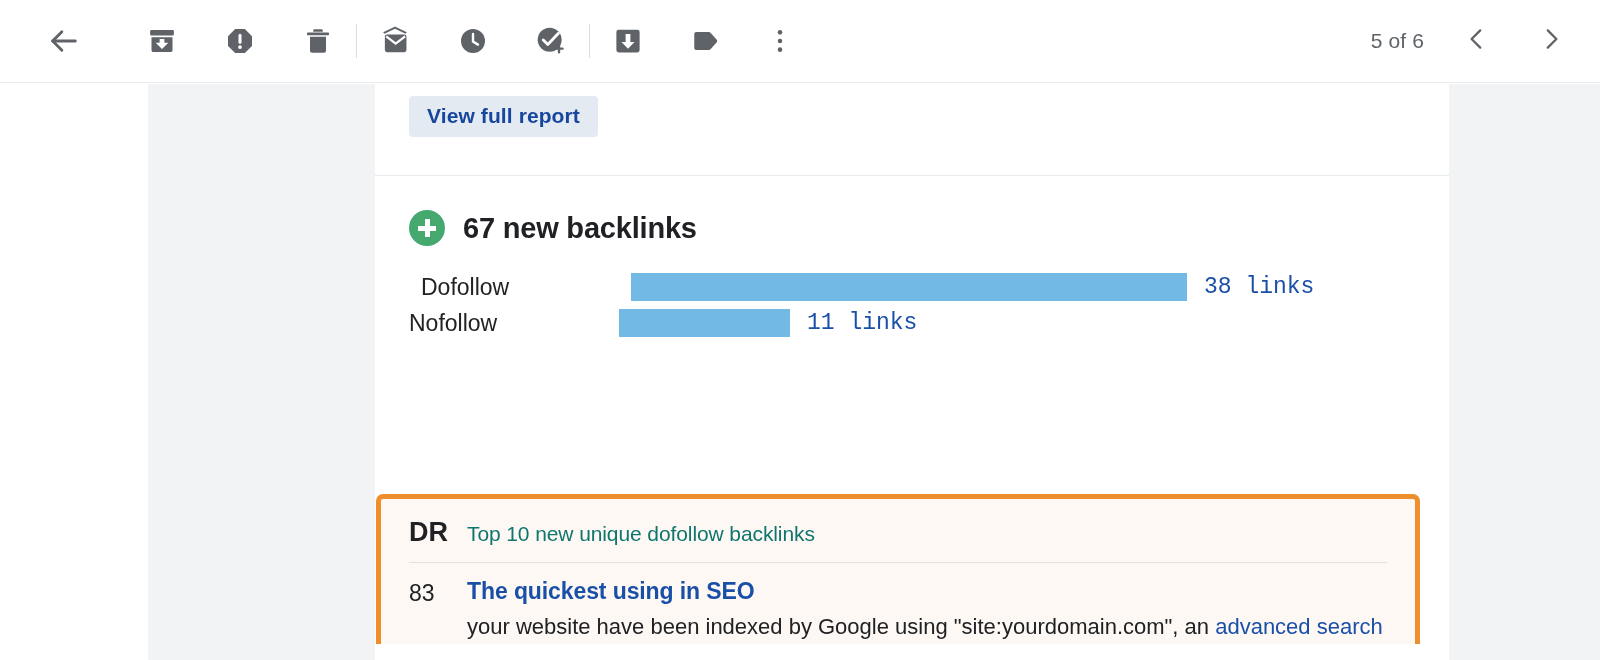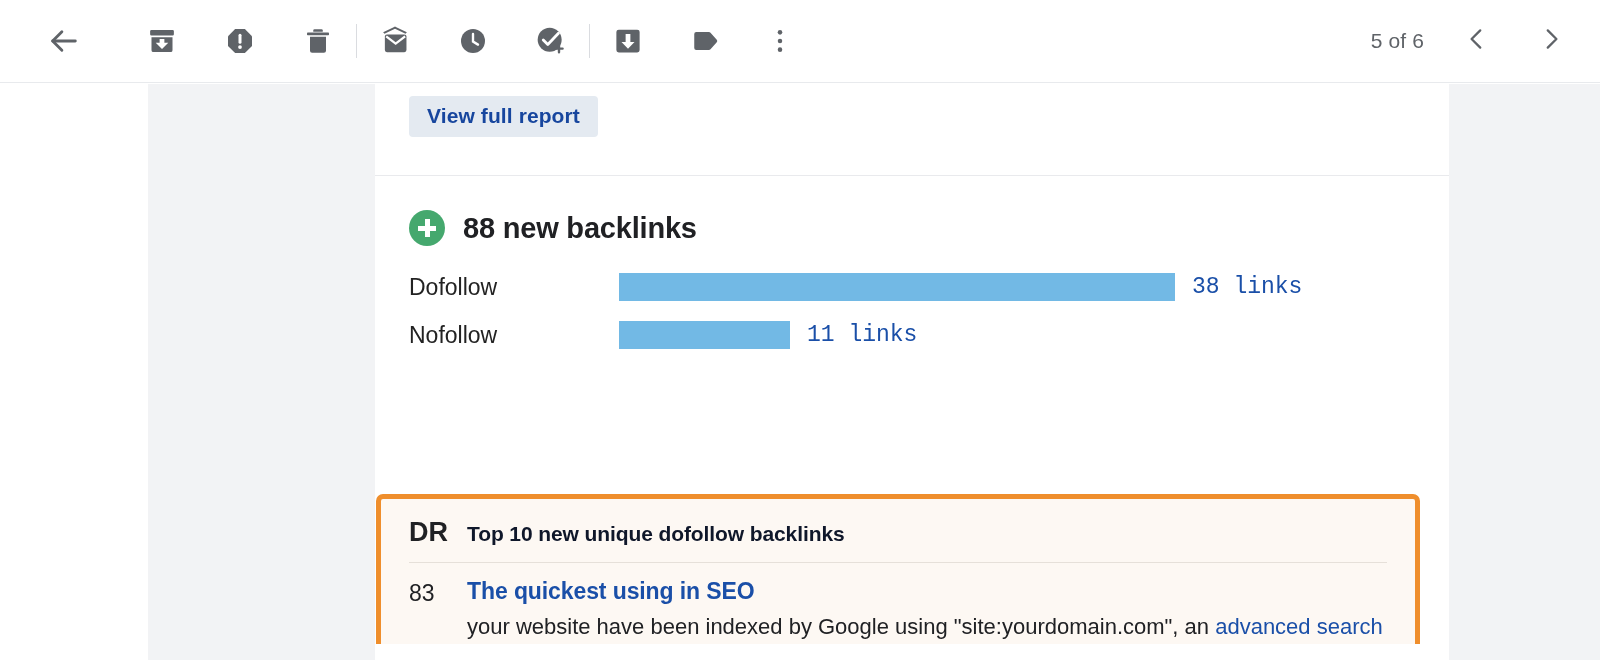--- a/index.html
+++ b/index.html
@@ -148,22 +148,22 @@
     height: 84px;
   }
   .bar-row {
     position: absolute;
     left: 34px;
     width: 1010px;
     height: 30px;
     display: flex;
     align-items: center;
   }
-  .bar-row.r1 { top: 0px; }
-  .bar-row.r2 { top: 48px; }
+  .bar-row.r1 { top: 0px; margin-left: 12px; }
+  .bar-row.r2 { top: 36px; }
   .bar-label {
     width: 210px;
     font-size: 23px;
     color: #222222;
     flex: 0 0 auto;
   }
   .bar-fill {
     height: 28px;
     background: #72b9e5;
     flex: 0 0 auto;
@@ -193,22 +193,22 @@
   }
   .hl-dr {
     width: 58px;
     font-size: 27px;
     font-weight: bold;
     color: #202124;
     flex: 0 0 auto;
   }
   .hl-header-title {
     font-size: 21px;
-    font-weight: bold;
-    color: #0f172a;
+    font-weight: normal;
+    color: #0f766e;
     letter-spacing: -0.1px;
     text-align: right;
   }
   .hl-divider {
     margin: 14px 28px 0 28px;
     height: 1px;
     background: #e6e0d9;
   }
   .hl-row {
     display: flex;
@@ -416,21 +416,21 @@
 
     <div class="sec-report">
       <button class="view-report-btn">View full report</button>
       <div class="divider-row"></div>
     </div>
 
     <div class="sec-backlinks">
 
       <div class="bl-heading">
         <div class="plus-icon"></div>
-        <div class="bl-title">88 new backlinks</div>
+        <div class="bl-title">67 new backlinks</div>
       </div>
 
       <div class="bars">
         <div class="bar-row r1">
           <div class="bar-label">Dofollow</div>
           <div class="bar-fill" style="width:556px"></div>
           <div class="bar-value">38 links</div>
         </div>
         <div class="bar-row r2">
           <div class="bar-label">Nofollow</div>

